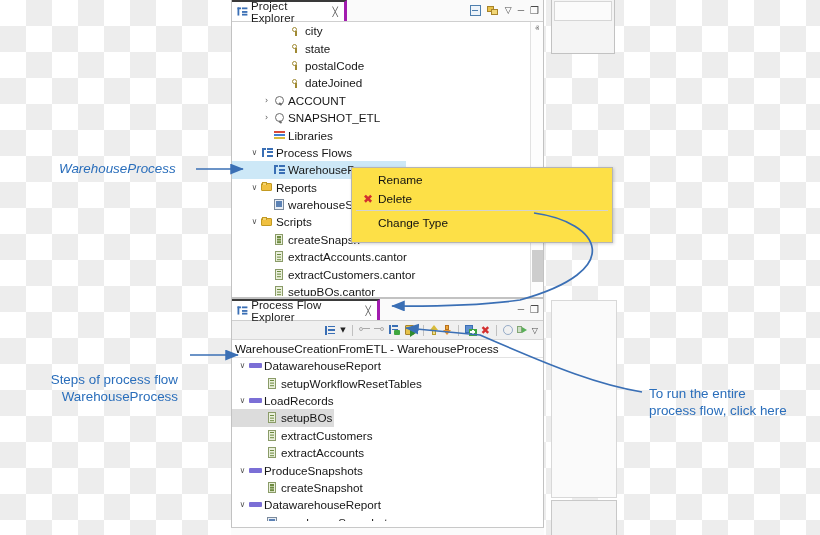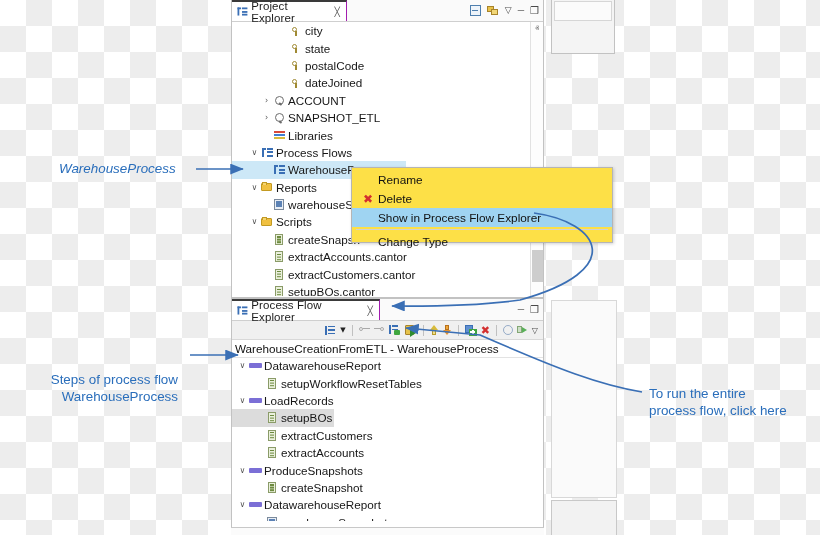--- a/index.html
+++ b/index.html
@@ -10,21 +10,21 @@
     background-image:
       linear-gradient(45deg,#ededed 25%,transparent 25%,transparent 75%,#ededed 75%),
       linear-gradient(45deg,#ededed 25%,transparent 25%,transparent 75%,#ededed 75%);
     background-size:52px 52px;
     background-position:0 0,26px 26px;
   }
 
   
   .panel{position:absolute;background:#fff;border:1px solid #c2c2c2;box-sizing:border-box;}
   .tabbar{height:21px;background:#fafafa;border-bottom:1px solid #cfcfcf;position:relative;}
-  .tab{position:absolute;left:0;top:0;height:21px;background:#fff;border-right:1px solid #a21caf;
+  .tab{position:absolute;left:0;top:0;height:21px;background:#fff;border-right:3px solid #a21caf;
        border-top:2px solid #3a3a3a;display:flex;align-items:center;padding:0 6px 0 5px;box-sizing:border-box;}
   .tab .tabtitle{font-size:11.5px;color:#1c1c1c;margin-left:4px;letter-spacing:.1px;}
   .closex{font-size:9px;color:#555;margin-left:6px;font-family:"DejaVu Sans",sans-serif;}
   .tbicons{position:absolute;right:4px;top:0;height:21px;display:flex;align-items:center;gap:6px;}
   .tbicons .mi{font-size:9px;color:#4a4a4a;line-height:1;}
 
   
   .tree{position:absolute;left:0;right:0;overflow:hidden;}
   .row{height:17.4px;display:flex;align-items:center;font-size:11.7px;color:#161616;white-space:nowrap;}
   .row .tw{width:11px;text-align:center;font-size:8px;color:#555;flex:0 0 11px;font-family:"DejaVu Sans",sans-serif;}
@@ -260,24 +260,20 @@
   <div class="mrow" style="margin-top:2px;">
     <span class="mico"></span>
     <span>Rename</span>
   </div>
   <div class="mrow">
     <span class="mico">
         <span class="xred">✖</span>
       </span>
     <span>Delete</span>
   </div>
-  <div class="mrow hl">
-    <span class="mico"></span>
-    <span>Show in Process Flow Explorer</span>
-  </div>
   <div class="sep"></div>
   <div class="mrow">
     <span class="mico"></span>
     <span>Change Type</span>
   </div>
 </div>
 
 <div class="panel" style="left:231px;top:298px;width:313px;height:241px;">
 
   <div class="tabbar">

